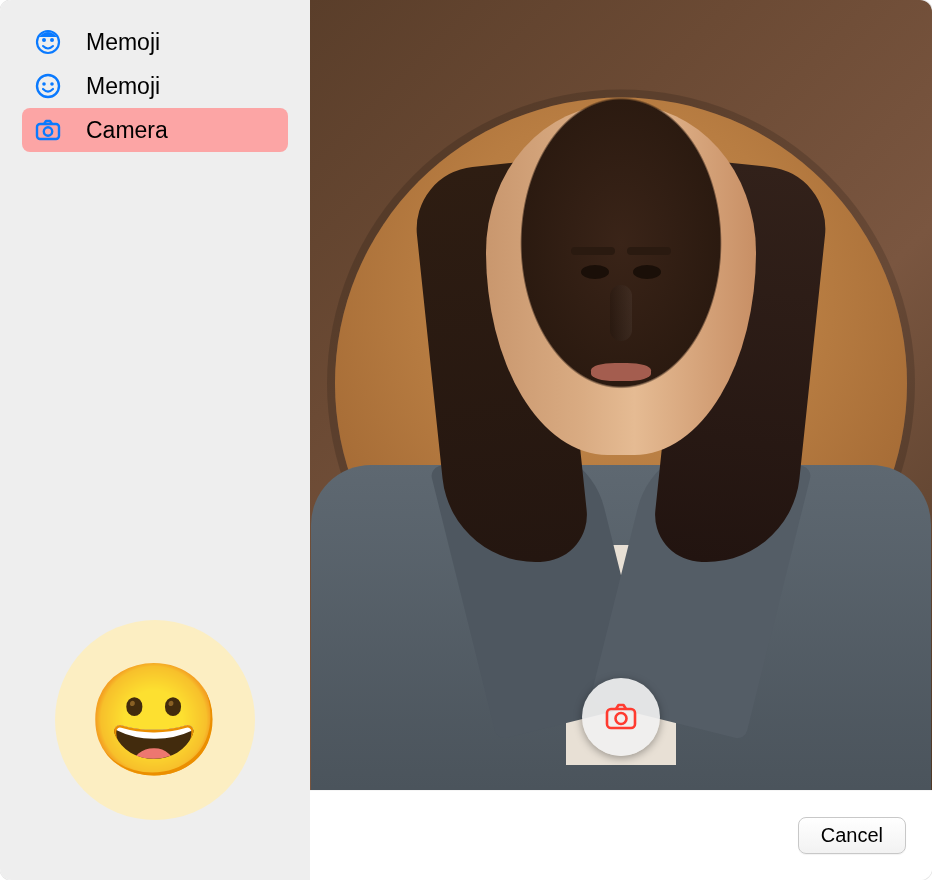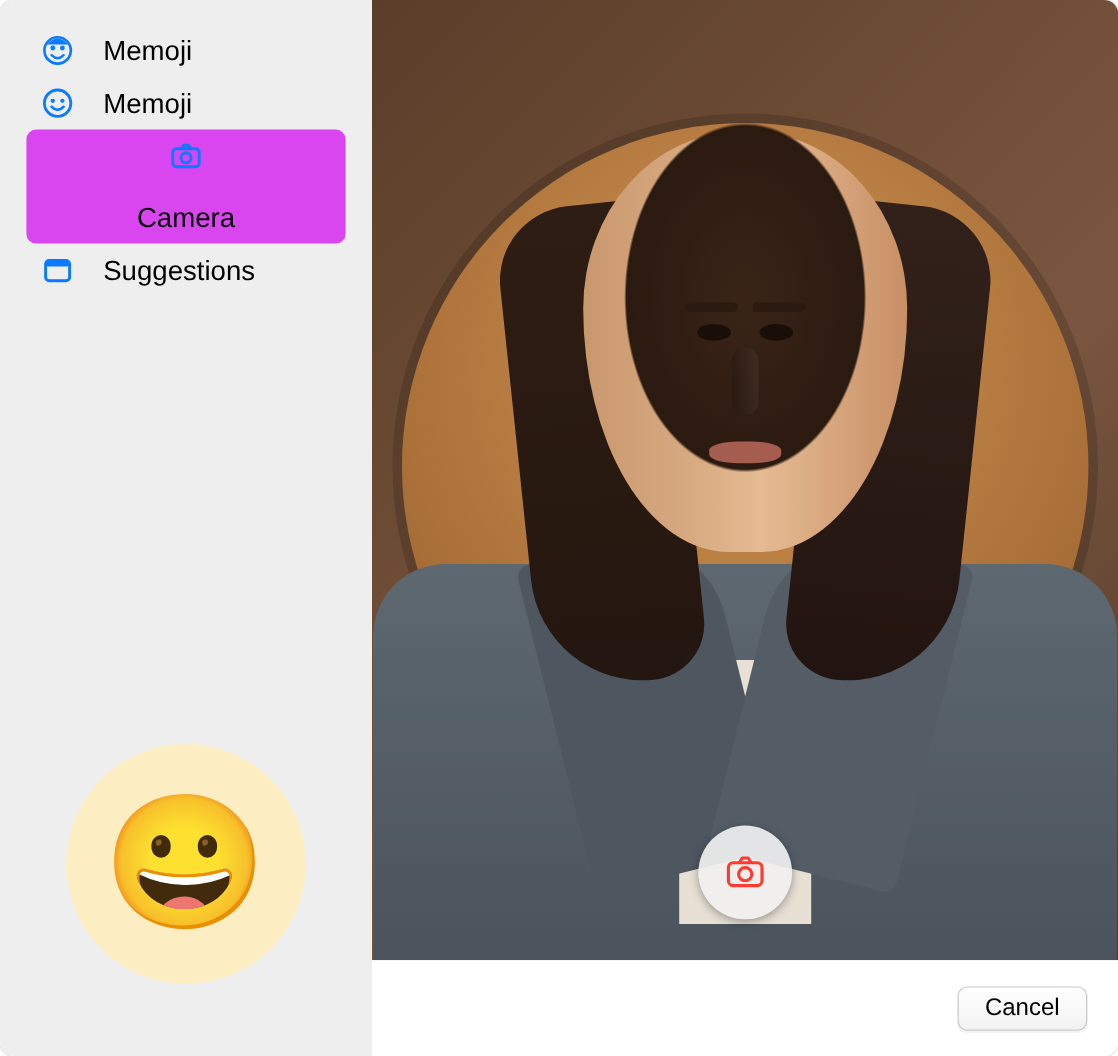--- a/index.html
+++ b/index.html
@@ -35,22 +35,21 @@
       padding: 8px 12px;
       border-radius: 8px;
       font-size: 23px;
       color: #000;
       cursor: pointer;
       gap: 24px;
       position: relative;
       text-align: right;
     }
     .sidebar-item.selected {
-      background: #d946ef;
-      flex-direction: column;
+      background: #fca5a5;
     }
     .sidebar-item .icon {
       width: 28px;
       height: 28px;
       display: inline-flex;
       align-items: center;
       justify-content: center;
       flex-shrink: 0;
     }
     .disclosure {
@@ -242,21 +241,21 @@
       border-radius: 50%;
       background: rgba(240,240,240,0.92);
       border: none;
       display: flex;
       align-items: center;
       justify-content: center;
       cursor: pointer;
       box-shadow: 0 2px 8px rgba(0,0,0,0.35);
     }
     .footer {
-      height: 80px;
+      height: 90px;
       display: flex;
       justify-content: flex-end;
       align-items: center;
       gap: 18px;
       padding: 0 26px;
       background: #fff;
       border-top: 1px solid rgba(0,0,0,0.04);
     }
     .btn {
       font-size: 20px;
@@ -312,29 +311,20 @@
         <svg width="28" height="28" viewBox="0 0 28 28">
             <rect x="3" y="8" width="22" height="15" rx="3" fill="none" stroke="#0a7aff" stroke-width="2.4"></rect>
             <path d="M10 8 l2 -3 h4 l2 3" fill="none" stroke="#0a7aff" stroke-width="2.4" stroke-linejoin="round"></path>
             <circle cx="14" cy="15.5" r="4.2" fill="none" stroke="#0a7aff" stroke-width="2.4"></circle>
           </svg>
       </span>
       <span>Camera</span>
     </li>
 
 
-    <li class="sidebar-item">
-      <span class="icon">
-        <svg width="28" height="28" viewBox="0 0 28 28">
-            <rect x="4" y="6" width="20" height="17" rx="3" fill="none" stroke="#0a7aff" stroke-width="2.4"></rect>
-            <rect x="4" y="6" width="20" height="5" rx="2" fill="#0a7aff"></rect>
-          </svg>
-      </span>
-      <span>Suggestions</span>
-    </li>
   </ul>
 
   <div class="preview-wrapper">
     <div class="preview-circle">
       <span>😀</span>
     </div>
   </div>
 </div>
 
 <div class="main">

